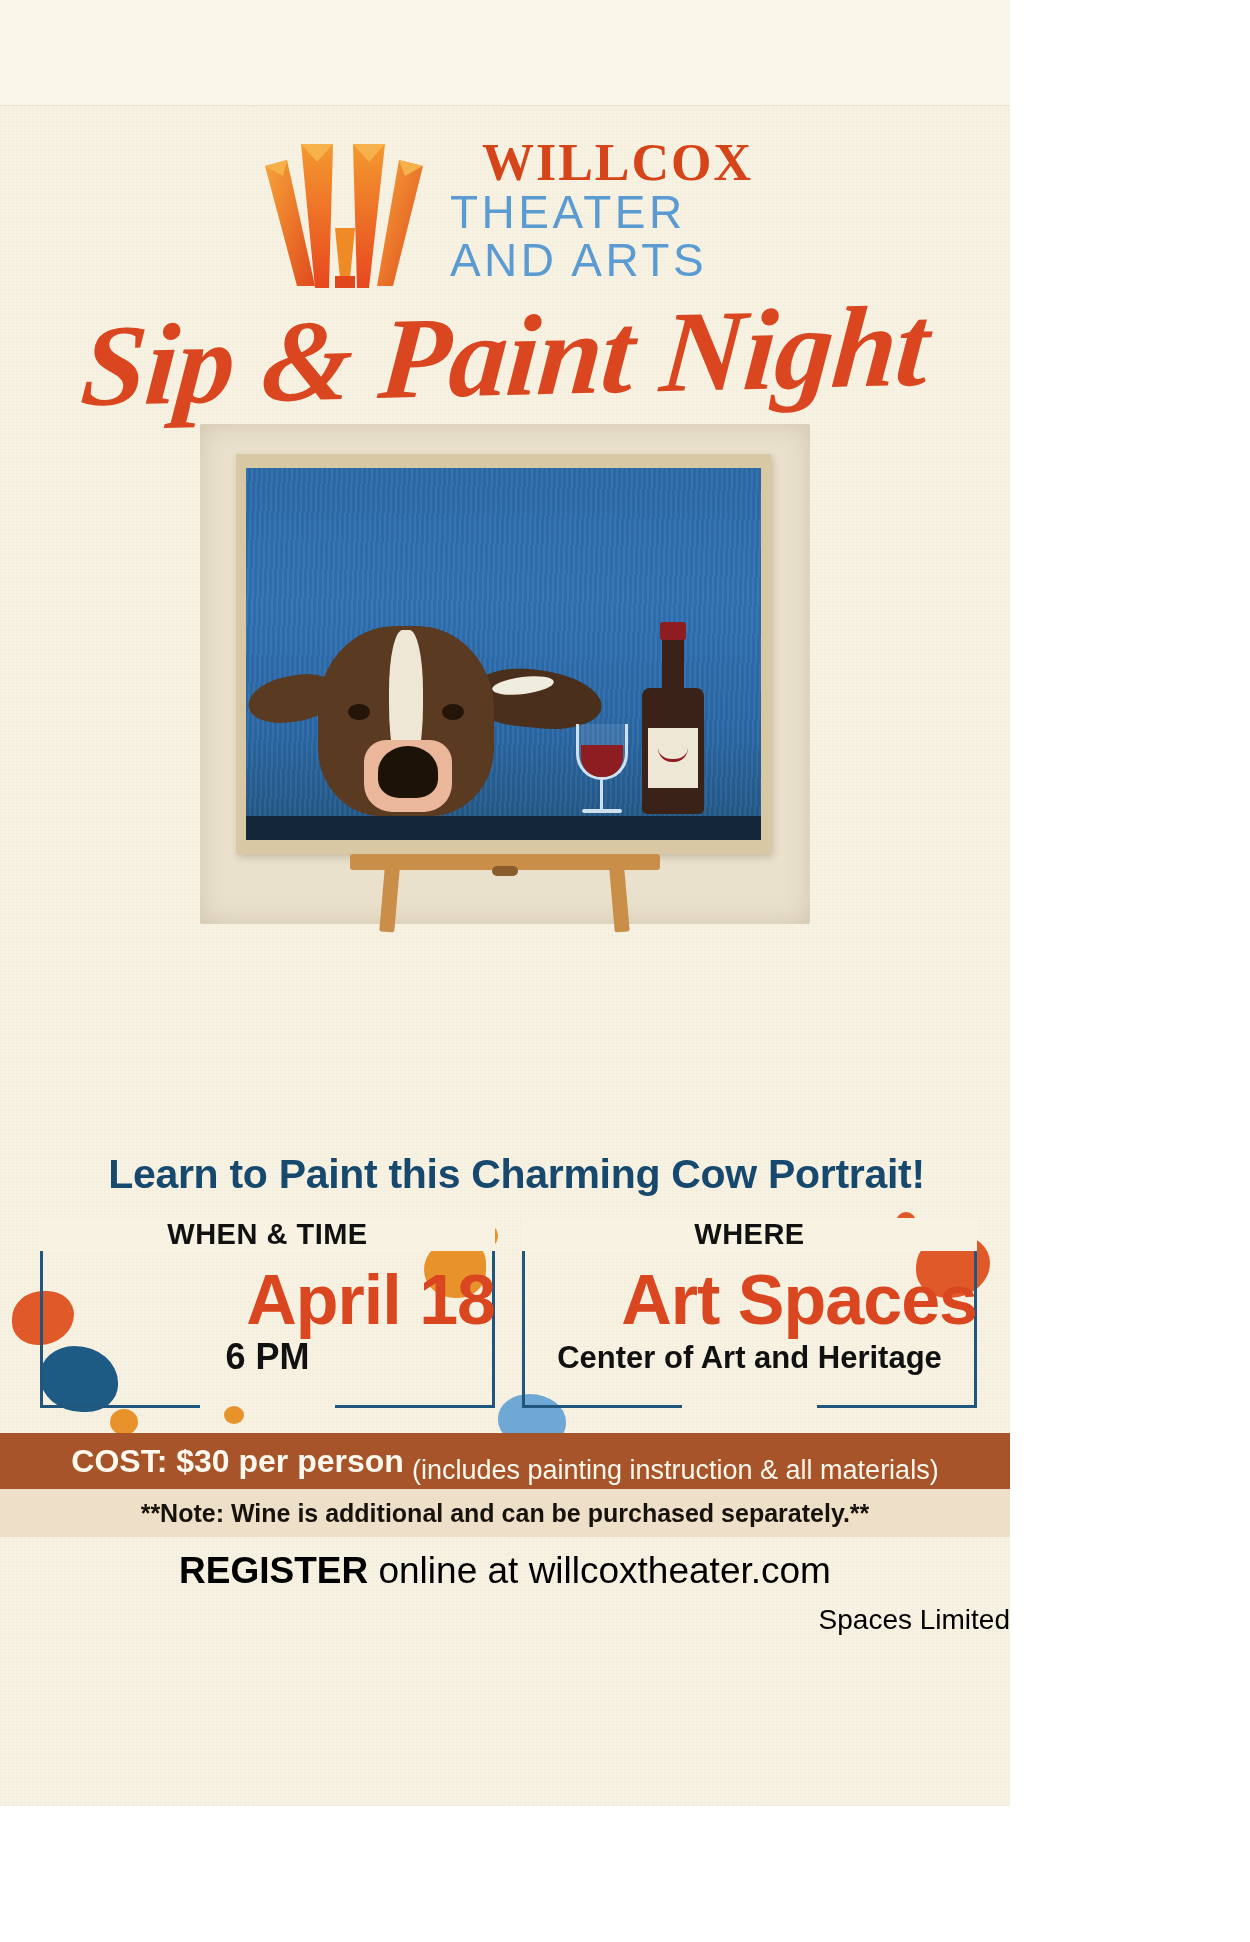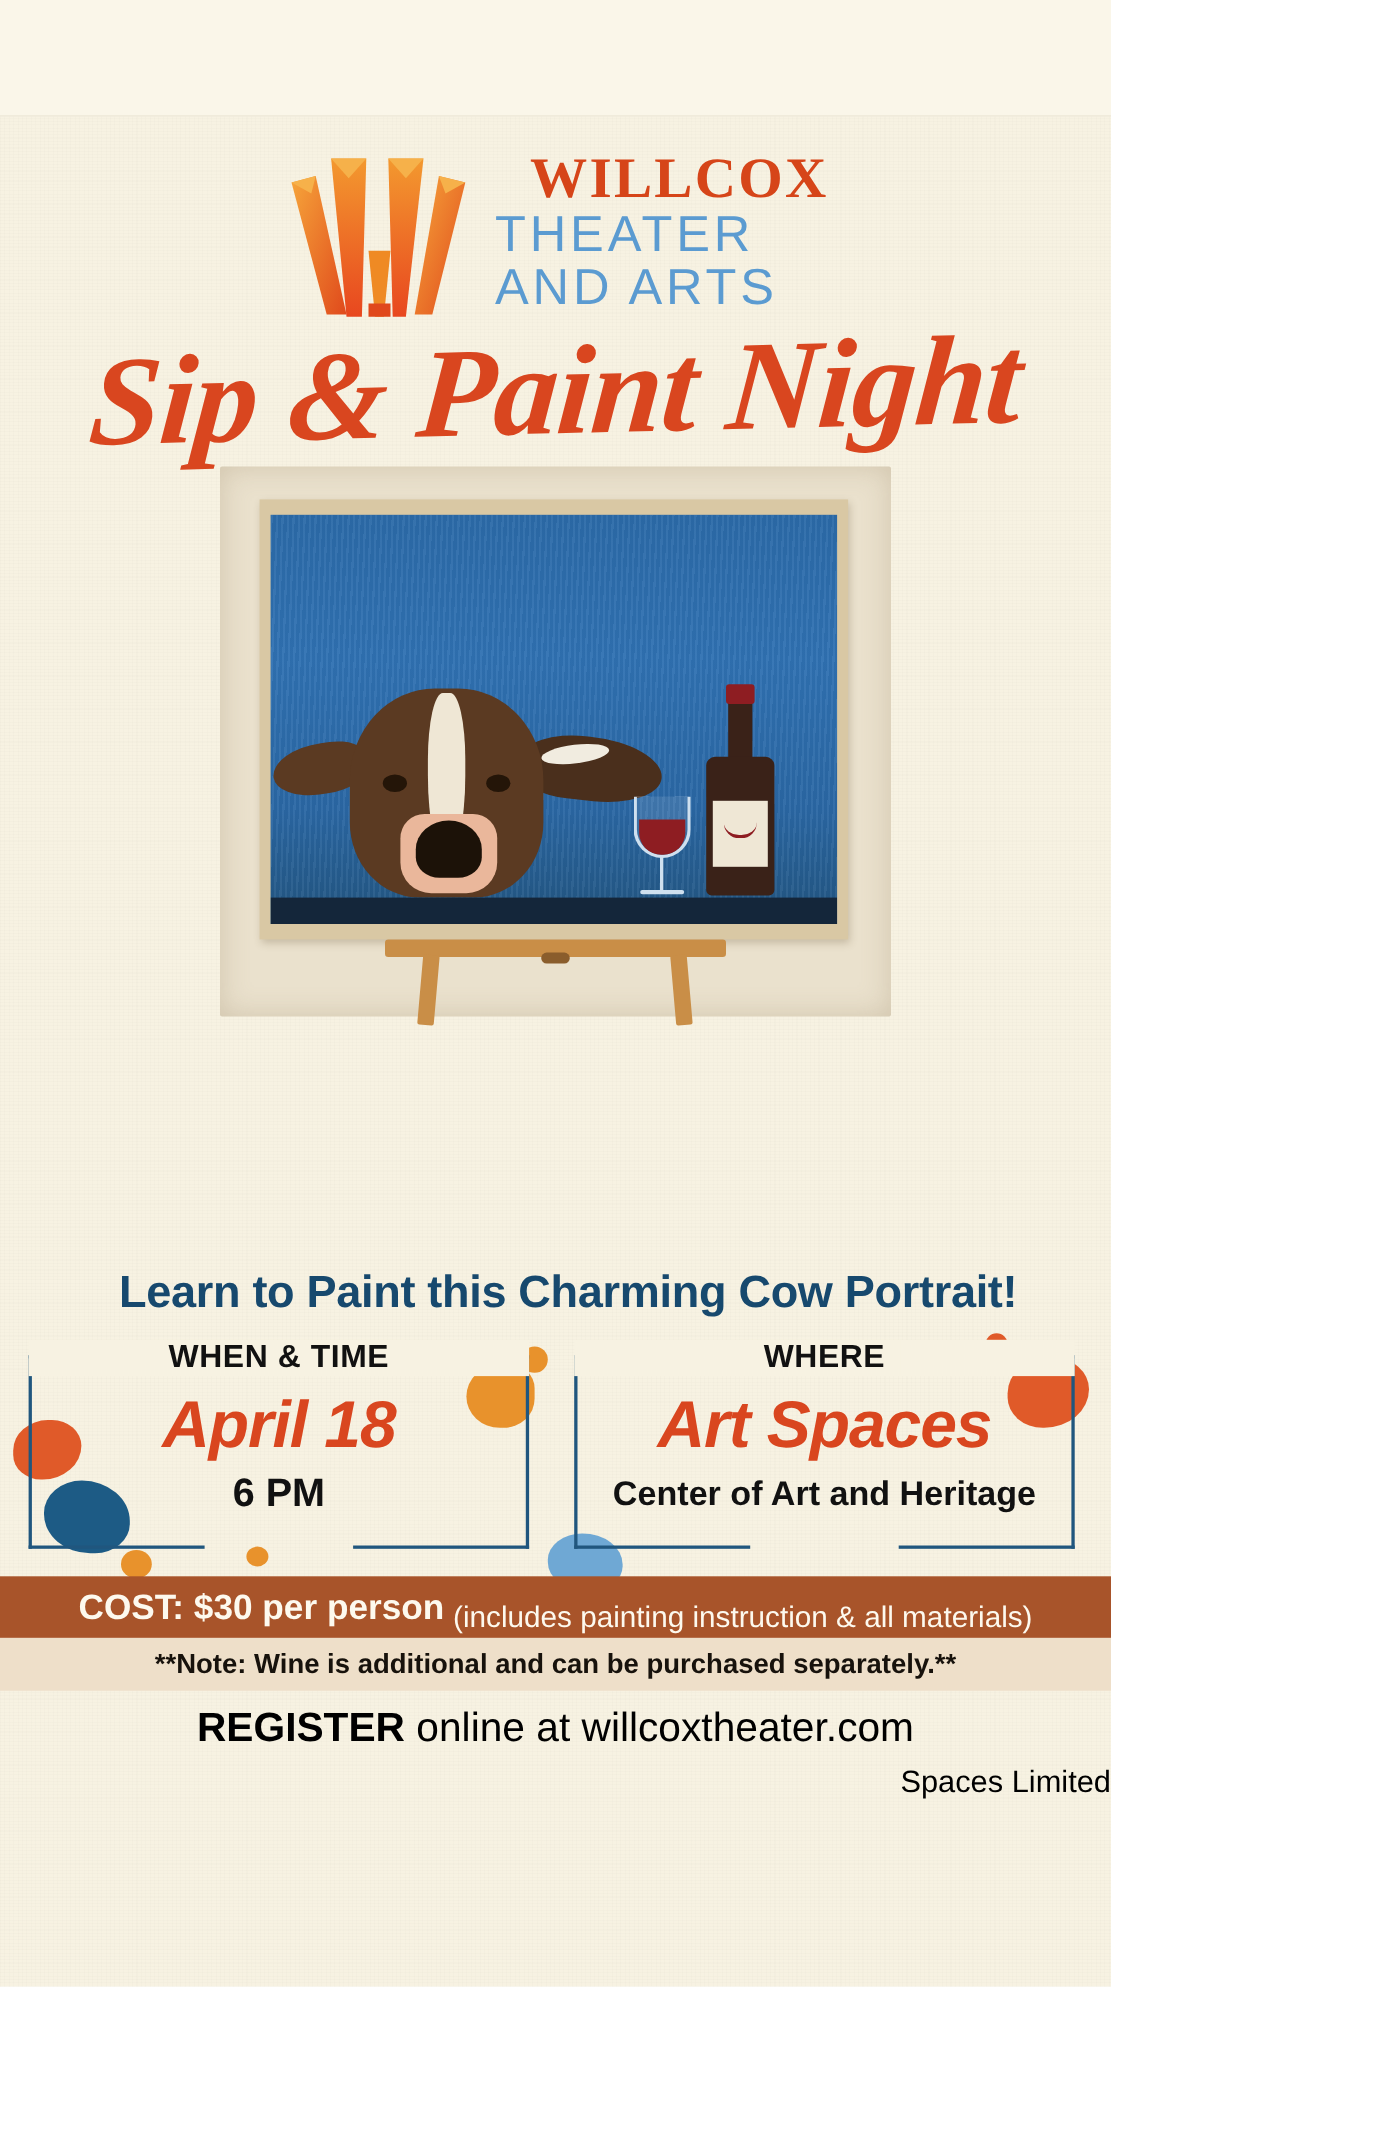--- a/index.html
+++ b/index.html
@@ -179,37 +179,37 @@
   .subtitle {
     position:absolute; left:0; top:1045px; width:1010px; text-align:center;
     font-size:41px; font-weight:700; color:#17496e;
     letter-spacing:-.3px;
     padding-left:23px;
   }
 
   
   .details { position:absolute; left:0; top:1112px; width:1010px; height:200px; }
   .detail-box { position:absolute; top:0; width:455px; height:190px; }
-  .box-when { left:26px; }
+  .box-when { left:40px; }
   .box-where { left:522px; }
   .bracket-l, .bracket-r {
     position:absolute; top:14px; width:160px; height:176px;
     border:3px solid #20567e;
   }
   .bracket-l { left:0; border-right:none; }
   .bracket-r { right:0; border-left:none; }
   .d-head {
     position:absolute; left:0; top:0; width:100%; text-align:center;
     font-size:29px; font-weight:700; color:#111; letter-spacing:.5px;
     background:#f7f2e2; padding:0 12px;
   }
   .d-head span { background:#f7f2e2; padding:0 14px; }
   .d-main {
-    position:absolute; left:0; top:42px; width:100%; text-align:center;
-    font-size:60px; font-weight:700; color:#d9461f; letter-spacing:-1px;font-style:italic;
+    position:absolute; left:0; top:42px; width:100%; text-align:right;
+    font-size:70px; font-weight:700; color:#d9461f; letter-spacing:-1px;
   }
   .d-sub {
     position:absolute; left:0; top:118px; width:100%; text-align:center;
     font-size:36px; font-weight:700; color:#111;
   }
   .d-sub.small { font-size:31px; top:122px; }
 
   
   .splat { position:absolute; border-radius:50%; }
   .sp1 { left:12px; top:1185px; width:62px; height:54px; background:#e05a29;

